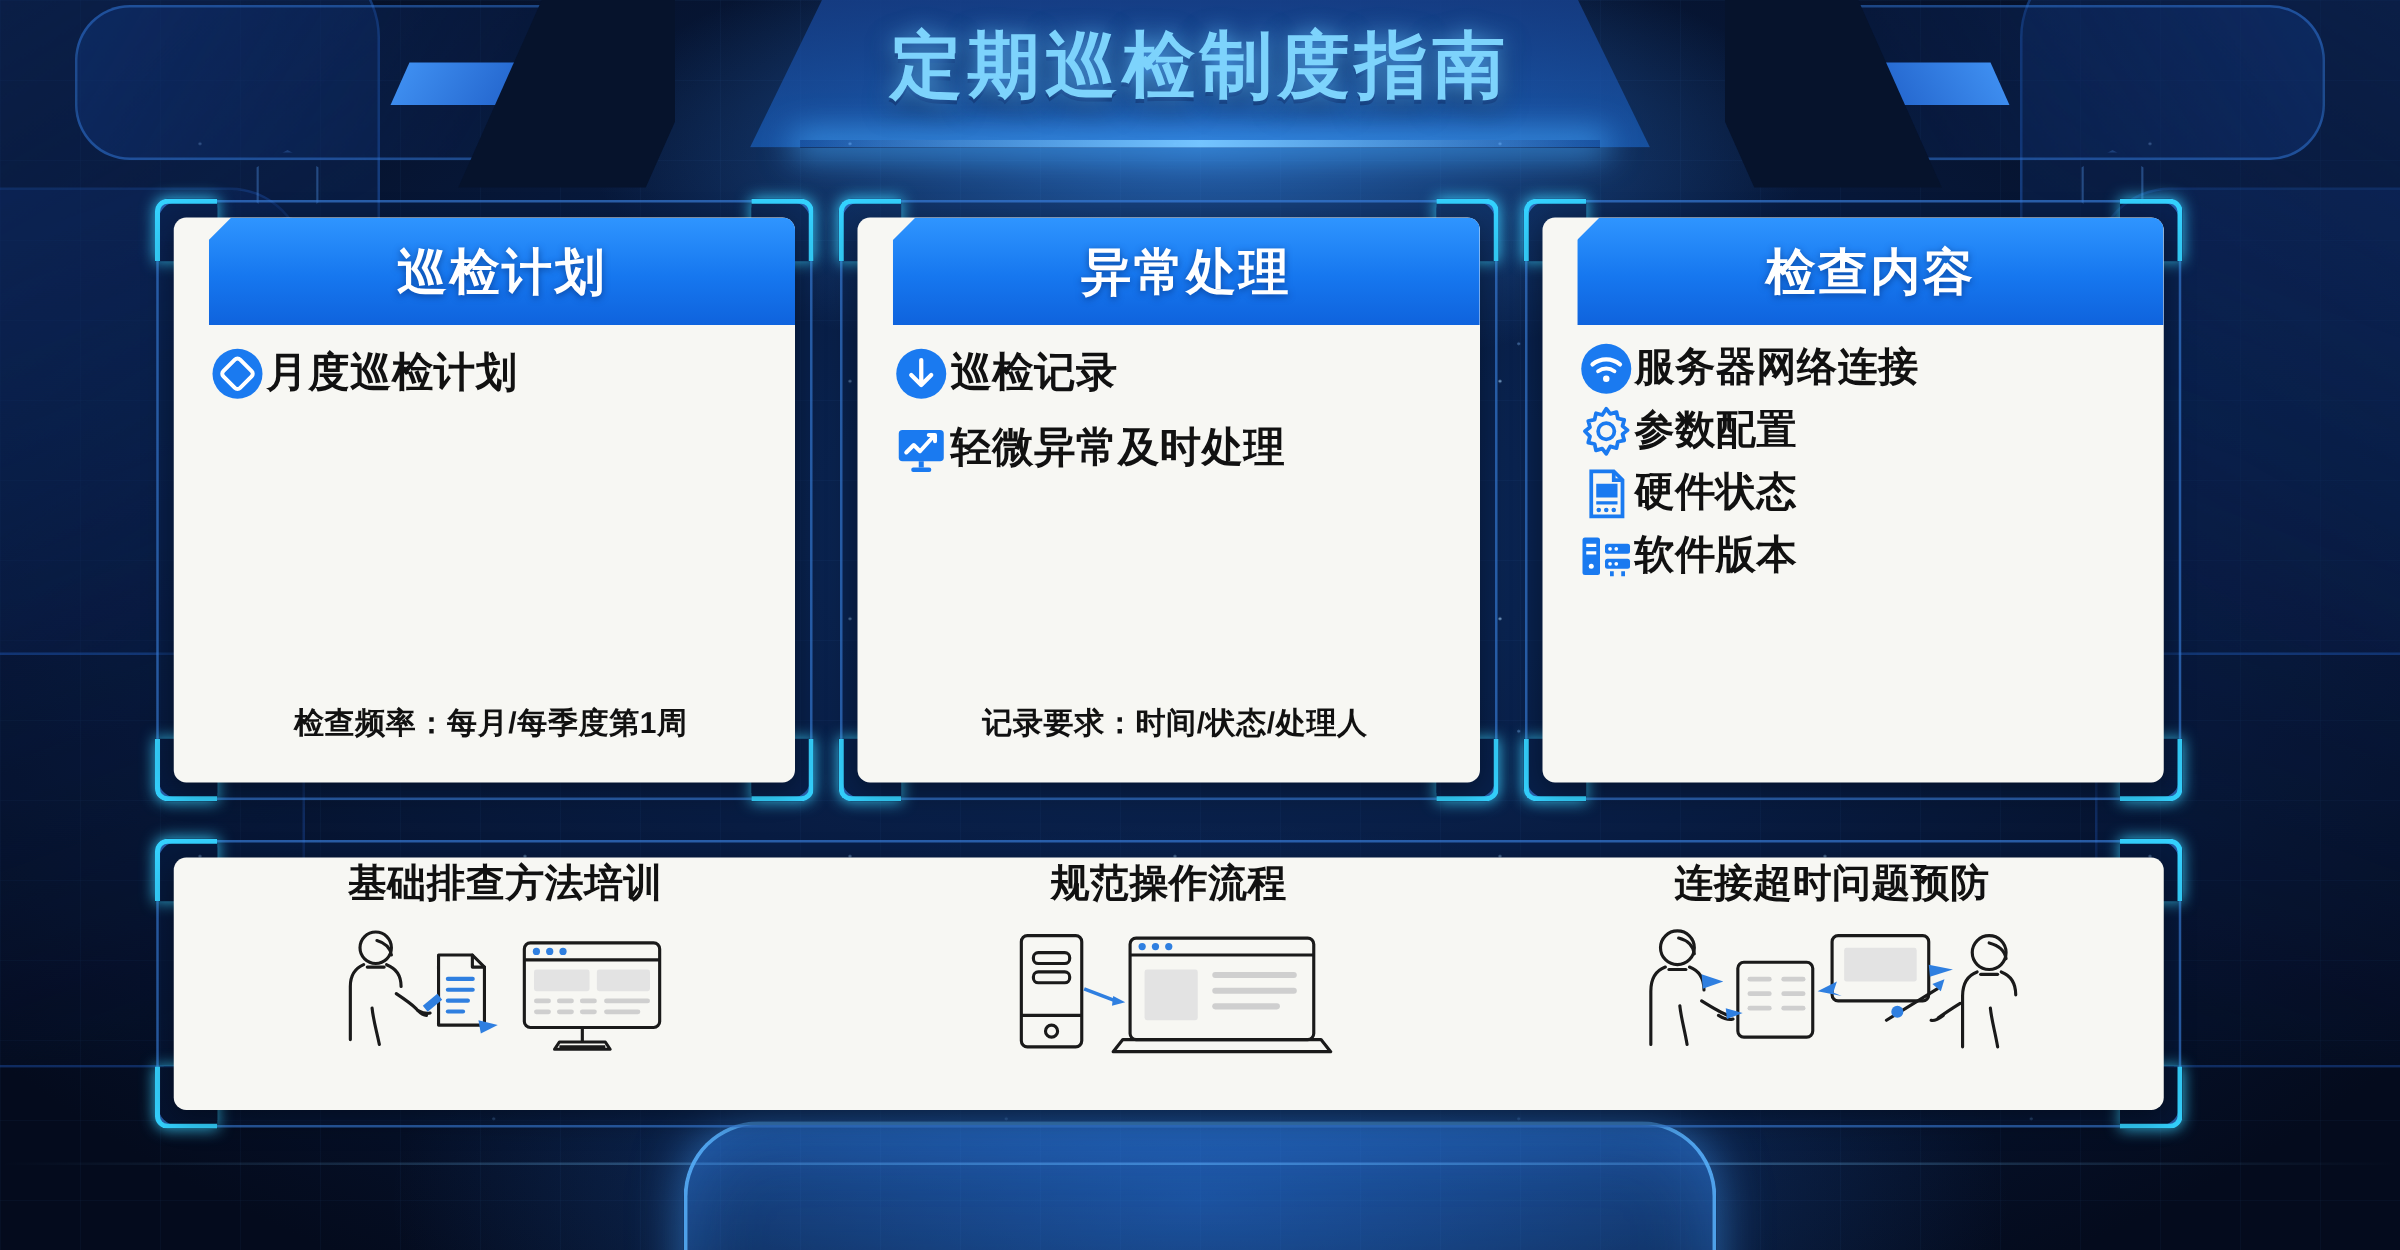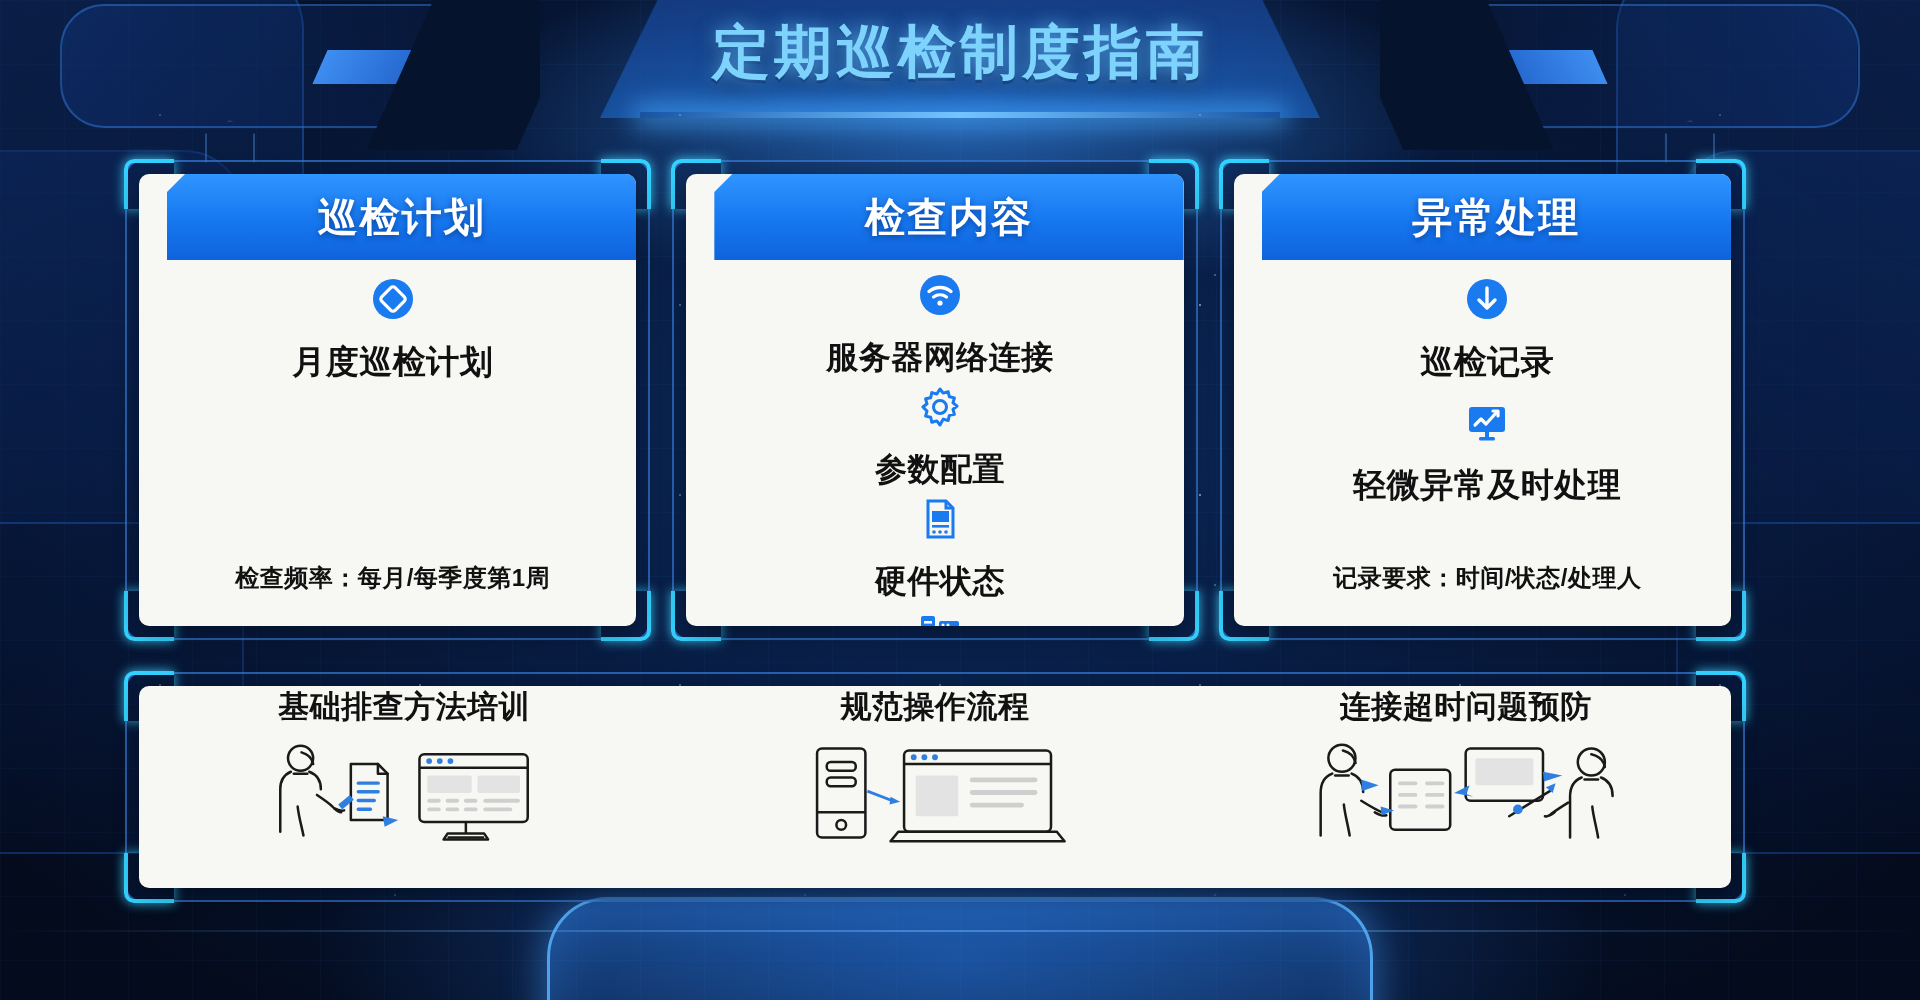--- a/index.html
+++ b/index.html
@@ -82,21 +82,21 @@
   .card{position:absolute;left:14px;right:14px;top:14px;bottom:14px;
     background:#f7f7f3;border-radius:10px;overflow:hidden;
     box-shadow:0 6px 24px rgba(0,0,0,.4);display:flex;flex-direction:column;}
   .card-head{height:86px;flex:0 0 86px;
     background:linear-gradient(180deg,#2f95ff 0%,#1677ef 55%,#0f63dd 100%);
     display:flex;align-items:center;justify-content:center;
     clip-path:polygon(18px 0,100% 0,100% 100%,0 100%,0 18px);margin-left:28px;}
   .card-title{font-size:40px;font-weight:bold;color:#fff;letter-spacing:2px;
     text-shadow:0 2px 6px rgba(0,40,110,.6);}
   .card-body{flex:1;padding:16px 18px 10px 28px;display:flex;flex-direction:column;}
-  .item{display:flex;align-items:center;gap:18px;margin-bottom:10px;flex-direction:column;}
+  .item{display:flex;align-items:flex-start;margin-bottom:10px;}
   .ico{width:46px;height:46px;flex:0 0 46px;display:flex;align-items:center;justify-content:center;}
   .ico svg{width:44px;height:44px;display:block;}
   .item-label{font-size:33px;color:#111;font-weight:600;letter-spacing:.5px;white-space:nowrap;}
   .card-note{margin-top:auto;padding:0 0 22px 0;text-align:center;
     font-size:24px;color:#111;font-weight:600;letter-spacing:.5px;}
   .c2 .item{margin-bottom:4px;}
   .c2 .card-body{padding-top:12px;}
   .c2 .item-label{font-size:32px;}
   .c3 .item{margin-bottom:14px;}
   
@@ -187,20 +187,58 @@
                 <rect x="12.5" y="12.5" width="19" height="19" rx="3" transform="rotate(45 22 22)" fill="none" stroke="#fff" stroke-width="3.2"></rect>
               </svg>
           </span>
           <span class="item-label">月度巡检计划</span>
         </div>
         <div class="card-note">检查频率：每月/每季度第1周</div>
       </div>
     </div>
   </div>
 
+  <div class="card-wrap c3">
+    <div class="card-frame">
+      <div class="corner tl"></div>
+      <div class="corner tr"></div>
+      <div class="corner bl"></div>
+      <div class="corner br"></div>
+    </div>
+    <div class="card">
+      <div class="card-head">
+        <div class="card-title">异常处理</div>
+      </div>
+      <div class="card-body">
+        <div class="item">
+          <span class="ico">
+            <svg viewBox="0 0 44 44">
+              <circle cx="22" cy="22" r="20" fill="#1a7af0"></circle>
+              <path d="M22 11v18M14 23l8 8 8-8" fill="none" stroke="#fff" stroke-width="3.4" stroke-linecap="round" stroke-linejoin="round"></path>
+            </svg>
+          </span>
+          <span class="item-label">巡检记录</span>
+        </div>
+        <div class="item">
+          <span class="ico">
+            <svg viewBox="0 0 44 44">
+              <rect x="4" y="7" width="36" height="25" rx="3" fill="#1a7af0"></rect>
+              <path d="M10 25l6-6 5 5 10-11" fill="none" stroke="#fff" stroke-width="3.2" stroke-linecap="round" stroke-linejoin="round"></path>
+              <path d="M28 11h5v5" fill="none" stroke="#fff" stroke-width="3.2" stroke-linecap="round" stroke-linejoin="round"></path>
+              <rect x="20" y="32" width="4" height="5" fill="#1a7af0"></rect>
+              <rect x="14" y="37" width="16" height="3.5" rx="1.6" fill="#1a7af0"></rect>
+            </svg>
+          </span>
+          <span class="item-label">轻微异常及时处理</span>
+        </div>
+        <div class="card-note">记录要求：时间/状态/处理人</div>
+      </div>
+    </div>
+  </div>
+
   <div class="card-wrap c2">
     <div class="card-frame">
       <div class="corner tl"></div>
       <div class="corner tr"></div>
       <div class="corner bl"></div>
       <div class="corner br"></div>
     </div>
     <div class="card">
       <div class="card-head">
         <div class="card-title">检查内容</div>
@@ -252,58 +290,20 @@
               <circle cx="25" cy="16" r="1.5" fill="#fff"></circle>
                 <circle cx="30" cy="16" r="1.5" fill="#fff"></circle>
               <circle cx="25" cy="28" r="1.5" fill="#fff"></circle>
                 <circle cx="30" cy="28" r="1.5" fill="#fff"></circle>
               <rect x="25" y="34" width="3" height="4" fill="#1a7af0"></rect>
               <rect x="34" y="34" width="3" height="4" fill="#1a7af0"></rect>
             </svg>
           </span>
           <span class="item-label">软件版本</span>
         </div>
-      </div>
-    </div>
-  </div>
-
-  <div class="card-wrap c3">
-    <div class="card-frame">
-      <div class="corner tl"></div>
-      <div class="corner tr"></div>
-      <div class="corner bl"></div>
-      <div class="corner br"></div>
-    </div>
-    <div class="card">
-      <div class="card-head">
-        <div class="card-title">异常处理</div>
-      </div>
-      <div class="card-body">
-        <div class="item">
-          <span class="ico">
-            <svg viewBox="0 0 44 44">
-              <circle cx="22" cy="22" r="20" fill="#1a7af0"></circle>
-              <path d="M22 11v18M14 23l8 8 8-8" fill="none" stroke="#fff" stroke-width="3.4" stroke-linecap="round" stroke-linejoin="round"></path>
-            </svg>
-          </span>
-          <span class="item-label">巡检记录</span>
-        </div>
-        <div class="item">
-          <span class="ico">
-            <svg viewBox="0 0 44 44">
-              <rect x="4" y="7" width="36" height="25" rx="3" fill="#1a7af0"></rect>
-              <path d="M10 25l6-6 5 5 10-11" fill="none" stroke="#fff" stroke-width="3.2" stroke-linecap="round" stroke-linejoin="round"></path>
-              <path d="M28 11h5v5" fill="none" stroke="#fff" stroke-width="3.2" stroke-linecap="round" stroke-linejoin="round"></path>
-              <rect x="20" y="32" width="4" height="5" fill="#1a7af0"></rect>
-              <rect x="14" y="37" width="16" height="3.5" rx="1.6" fill="#1a7af0"></rect>
-            </svg>
-          </span>
-          <span class="item-label">轻微异常及时处理</span>
-        </div>
-        <div class="card-note">记录要求：时间/状态/处理人</div>
       </div>
     </div>
   </div>
 
 </div>
 
 <div class="train-wrap">
   <div class="train-frame">
     <div class="corner tl"></div>
     <div class="corner tr"></div>

